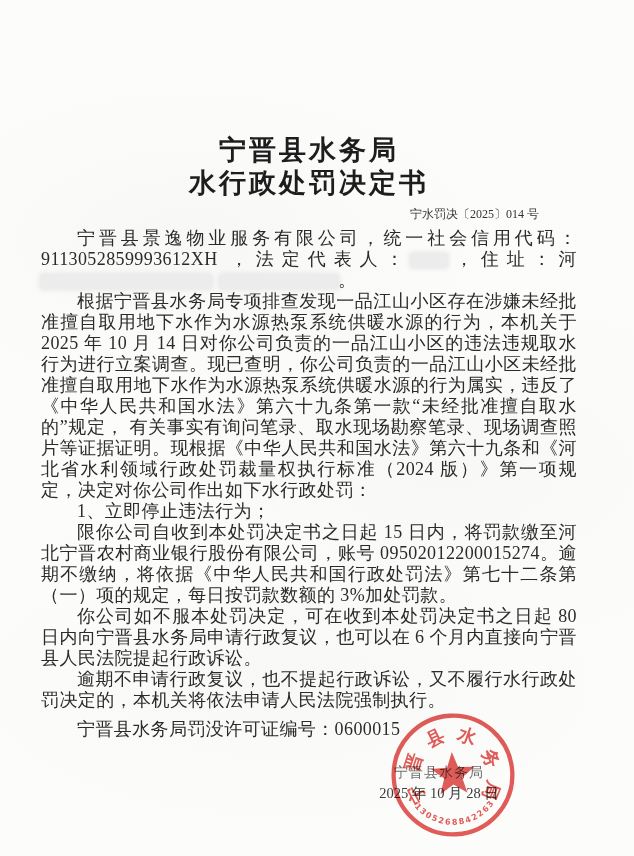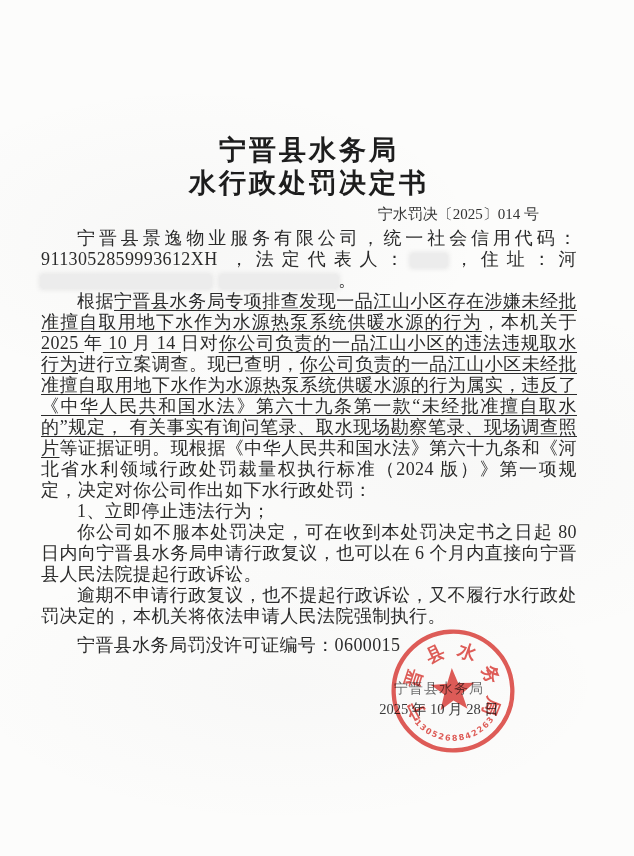--- a/index.html
+++ b/index.html
@@ -26,37 +26,36 @@
     font-size:27px;
     font-weight:bold;
     line-height:33px;
     letter-spacing:3px;
     color:#1d1d1d;
   }
   .doc-number{
     margin-top:4px;
     text-align:right;
     padding-right:38px;
-    font-size:15px;
+    font-size:12px;
     line-height:20px;
     color:#333;
   }
   .body-text{margin-top:4px;}
   .para{
     font-size:18px;
     line-height:21px;
     text-align:justify;
     text-indent:2em;
     letter-spacing:0.4px;
     margin:0;
     color:#2b2b2b;
   }
   .para.gap-before{margin-top:8px;}
   .u{
-    text-decoration:underline;
     text-underline-offset:3px;
     text-decoration-thickness:1px;
   }
   .redact{
     display:inline-block;
     height:13px;
     background:#ececec;
     border-radius:2px;
     box-shadow:0 0 4px 2px rgba(230,230,230,0.9);
     vertical-align:-2px;
@@ -121,20 +120,21 @@
 
   <div class="title">宁晋县水务局</div>
   <div class="title">水行政处罚决定书</div>
 
   <div class="doc-number">宁水罚决〔2025〕014 号</div>
 
   <div class="body-text">
     <p class="para"><span>宁晋县景逸物业服务有限公司，统一社会信用代码：9113052859993612XH ，法定代表人：</span><span class="redact r-name"></span><span>，住址：河</span><span class="redact r-addr1"></span><span class="redact r-addr2"></span><span>。</span></p>
     <p class="para"><span>根据</span><span class="u">宁晋县水务局专项排查发现一品江山小区存在涉嫌未经批准擅自取用地下水作为水源热泵系统供暖水源的行为</span><span>，本机关于</span><span class="u"> 2025 </span><span>年</span><span class="u"> 10 </span><span>月</span><span class="u"> 14 </span><span>日对</span><span class="u">你公司负责的一品江山小区的违法违规取水行为</span><span>进行立案调查。现已查明，</span><span class="u">你公司负责的一品江山小区未经批准擅自取用地下水作为水源热泵系统供暖水源的行为属实，违反了《中华人民共和国水法》第六十九条第一款“未经批准擅自取水的”规定， 有关事实有询问笔录、取水现场勘察笔录、现场调查照片</span><span>等证据证明。现根据《中华人民共和国水法》第六十九条和《河北省水利领域行政处罚裁量权执行标准（2024 版）》第一项规定，决定对你公司作出如下水行政处罚：</span></p>
     <p class="para"><span>1、立即停止违法行为；</span></p>
+    <p class="para"><span>限你公司自收到本处罚决定书之日起 15 日内，将罚款缴至</span><span class="u">河北宁晋农村商业银行股份有限公司</span><span>，账号 </span><span class="u">09502012200015274。</span><span>逾期不缴纳，将依据《中华人民共和国行政处罚法》第七十二条第（一）项的规定，每日按罚款数额的 3%加处罚款。</span></p>
     <p class="para"><span>你公司如不服本处罚决定，可在收到本处罚决定书之日起 80 日内向宁晋县水务局申请行政复议，也可以在 6 个月内直接向宁晋县人民法院提起行政诉讼。</span></p>
     <p class="para"><span>逾期不申请行政复议，也不提起行政诉讼，又不履行水行政处罚决定的，本机关将依法申请人民法院强制执行。</span></p>
     <p class="para gap-before"><span>宁晋县水务局罚没许可证编号：0600015</span></p>
   </div>
 
   <div class="signature-section">
     <div class="signature-text">
       <div class="signature-agency">宁晋县水务局</div>
       <div class="signature-date">2025 年 10 月 28 日</div>
     </div>

